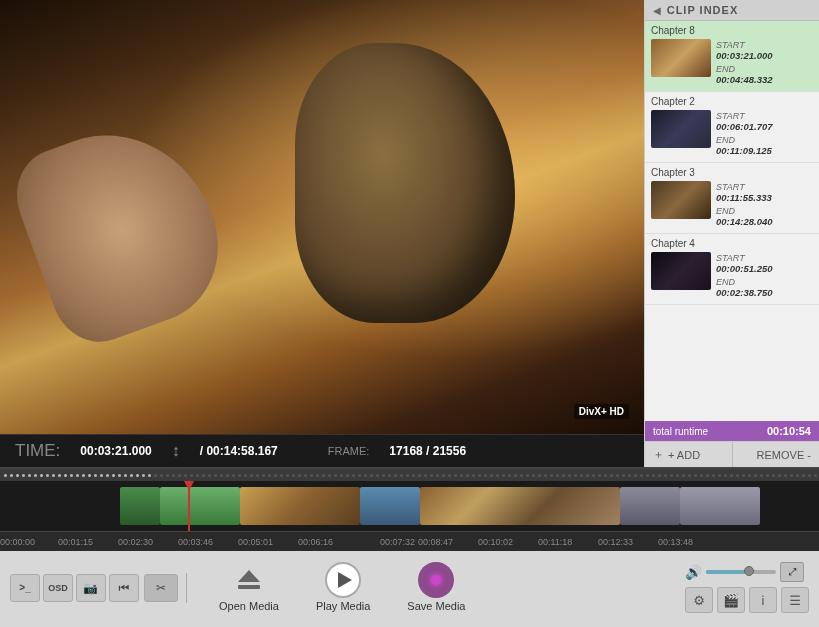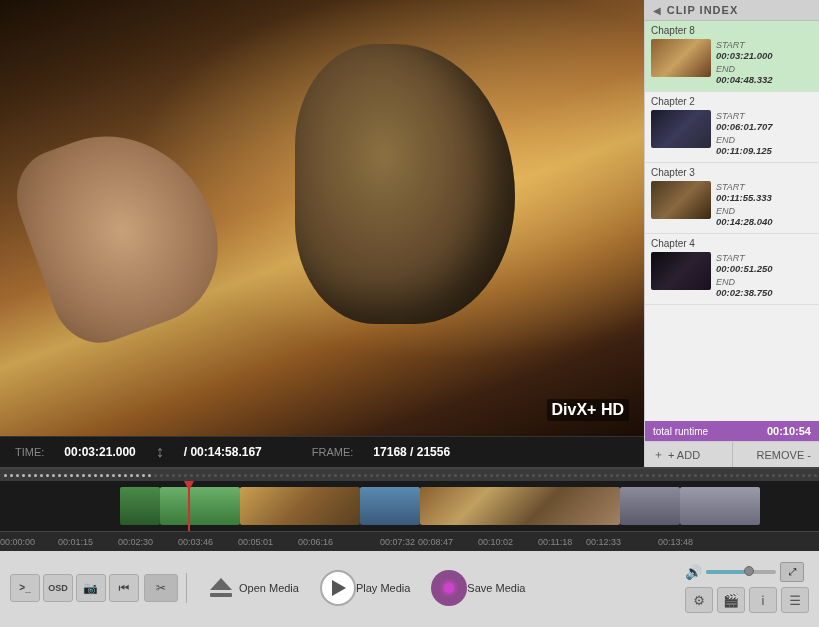--- a/index.html
+++ b/index.html
@@ -72,39 +72,39 @@
       background: radial-gradient(ellipse, #c8a078 0%, #a07858 60%, #7a5838 100%);
       border-radius: 30% 70% 50% 30%;
       transform: rotate(-20deg);
     }
 
     .divx-logo {
       position: absolute;
       bottom: 15px;
       right: 15px;
       color: white;
-      font-size: 16px;
+      font-size: 10px;
       font-weight: bold;
       background: rgba(0,0,0,0.5);
       padding: 2px 5px;
       border-radius: 2px;
     }
 
     .video-info-bar {
       background: #1a1a1a;
       color: #e0e0e0;
       padding: 6px 15px;
       display: flex;
       align-items: center;
       font-size: 12px;
       gap: 20px;
       border-top: 1px solid #333;
     }
 
-    .time-label { color: #888; font-size: 11px; }
+    .time-label { color: #888; font-size: 17px; }
     .time-value { color: #fff; font-weight: bold; font-size: 12px; }
     .frame-label { color: #888; font-size: 11px; margin-left: 30px; }
 
     
     .clip-index {
       width: 175px;
       background: #e8e8e8;
       display: flex;
       flex-direction: column;
       border-left: 1px solid #ccc;
@@ -350,24 +350,25 @@
 
     .ctrl-separator {
       width: 1px;
       height: 30px;
       background: #aaa;
       margin: 0 3px;
     }
 
     .media-control {
       display: flex;
-      flex-direction: row;
+      flex-direction: column;
       align-items: center;
       cursor: pointer;
       padding: 4px 8px;
+      margin-left: 16px;
     }
 
     .media-control-icon {
       width: 36px;
       height: 36px;
       display: flex;
       align-items: center;
       justify-content: center;
     }
 
@@ -850,21 +851,21 @@
       <span class="ruler-mark" style="left:0px">00:00:00</span>
       <span class="ruler-mark" style="left:58px">00:01:15</span>
       <span class="ruler-mark" style="left:118px">00:02:30</span>
       <span class="ruler-mark" style="left:178px">00:03:46</span>
       <span class="ruler-mark" style="left:238px">00:05:01</span>
       <span class="ruler-mark" style="left:298px">00:06:16</span>
       <span class="ruler-mark" style="left:380px">00:07:32</span>
       <span class="ruler-mark" style="left:418px">00:08:47</span>
       <span class="ruler-mark" style="left:478px">00:10:02</span>
       <span class="ruler-mark" style="left:538px">00:11:18</span>
-      <span class="ruler-mark" style="left:586px">00:12:33</span>
+      <span class="ruler-mark" style="left:598px">00:12:33</span>
       <span class="ruler-mark" style="left:658px">00:13:48</span>
     </div>
   </div>
 </div>
 
 <div class="controls-bar">
 
   <div class="ctrl-group">
     <button class="ctrl-btn" style="font-size:10px; font-weight:bold;">
       <span>&gt;_</span>

